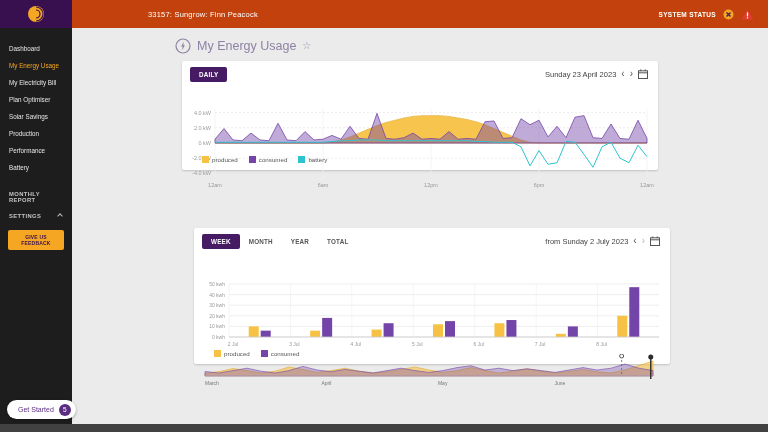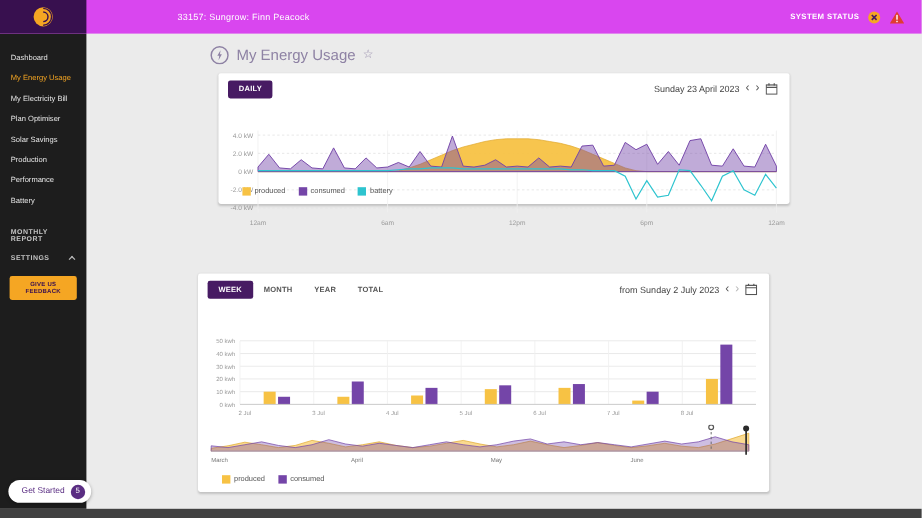--- a/index.html
+++ b/index.html
@@ -1,19 +1,19 @@
 <!DOCTYPE html>
 <html><head>
 <meta charset="utf-8">
 <style>
   *{margin:0;padding:0;box-sizing:border-box}
   html,body{width:768px;height:432px;overflow:hidden;background:#ebebeb;font-family:"Liberation Sans",sans-serif}
   svg text{font-family:"Liberation Sans",sans-serif}
 
-  .topbar{position:absolute;top:0;left:0;width:768px;height:28px;background:#d946ef;display:flex;align-items:center;z-index:10}
+  .topbar{position:absolute;top:0;left:0;width:768px;height:28px;background:#c2410c;display:flex;align-items:center;z-index:10}
   .logo-box{width:72px;height:28px;background:#38104f;display:flex;align-items:center;justify-content:center;flex:0 0 72px}
   .topbar-title{color:#fff;font-size:7.5px;margin-left:76px;letter-spacing:.2px}
   .topbar-right{margin-left:auto;display:flex;align-items:center;gap:7px;padding-right:14px}
   .status-label{color:#fff;font-size:6.5px;font-weight:bold;letter-spacing:.3px}
   .icon-btn{display:flex;align-items:center;cursor:pointer}
 
   .sidebar{position:absolute;top:28px;left:0;width:72px;height:396px;background:#1d1d1d;padding-top:12px;z-index:5}
   .nav-item{display:block;color:#e6e6e6;font-size:6.3px;padding:5px 9px;cursor:pointer}
   .nav-item.active{color:#f5a623}
   .section-label{color:#c4c4c4;font-size:5.8px;font-weight:bold;letter-spacing:.4px;padding:5px 9px}
@@ -27,21 +27,21 @@
   .gs-badge{width:12px;height:12px;border-radius:50%;background:#5a2d82;color:#fff;font-size:6.5px;display:flex;align-items:center;justify-content:center}
   .bottom-bar{position:absolute;left:0;bottom:0;width:768px;height:8px;background:#414141;z-index:15}
 
   .main{position:absolute;left:72px;top:28px;width:696px;height:396px}
   .page-header{position:absolute;left:103px;top:10px;display:flex;align-items:center;gap:6px}
   .page-title{font-size:12.5px;color:#8e82a4}
   .fav-star{font-size:10px;color:#9a8fae;cursor:pointer;line-height:1}
 
   .card{position:absolute;background:#fff;border-radius:2px;box-shadow:0 1px 2px rgba(0,0,0,.18)}
   .card1{left:110px;top:33px;width:476px;height:109px}
-  .card2{left:93px;top:200px;width:476px;height:182px}
+  .card2{left:122px;top:200px;width:476px;height:136px}
 
   .pill-btn{position:absolute;top:6px;left:8px;background:#471b63;color:#fff;font-size:6.3px;font-weight:bold;padding:4px 9px;border-radius:2px;cursor:pointer;letter-spacing:.2px}
   .tabs{position:absolute;top:6px;left:8px;display:flex}
   .tab{font-size:6.3px;font-weight:bold;color:#555;padding:4px 9px;cursor:pointer;letter-spacing:.2px}
   .tab.active{background:#471b63;color:#fff;border-radius:2px}
 
   .date-ctrl{position:absolute;top:8px;right:10px;display:flex;align-items:center;gap:5px}
   .date-label{font-size:7.5px;color:#444}
   .chev{font-size:10px;color:#555;line-height:1;cursor:pointer}
   .chev.dim{color:#b5b5b5}

